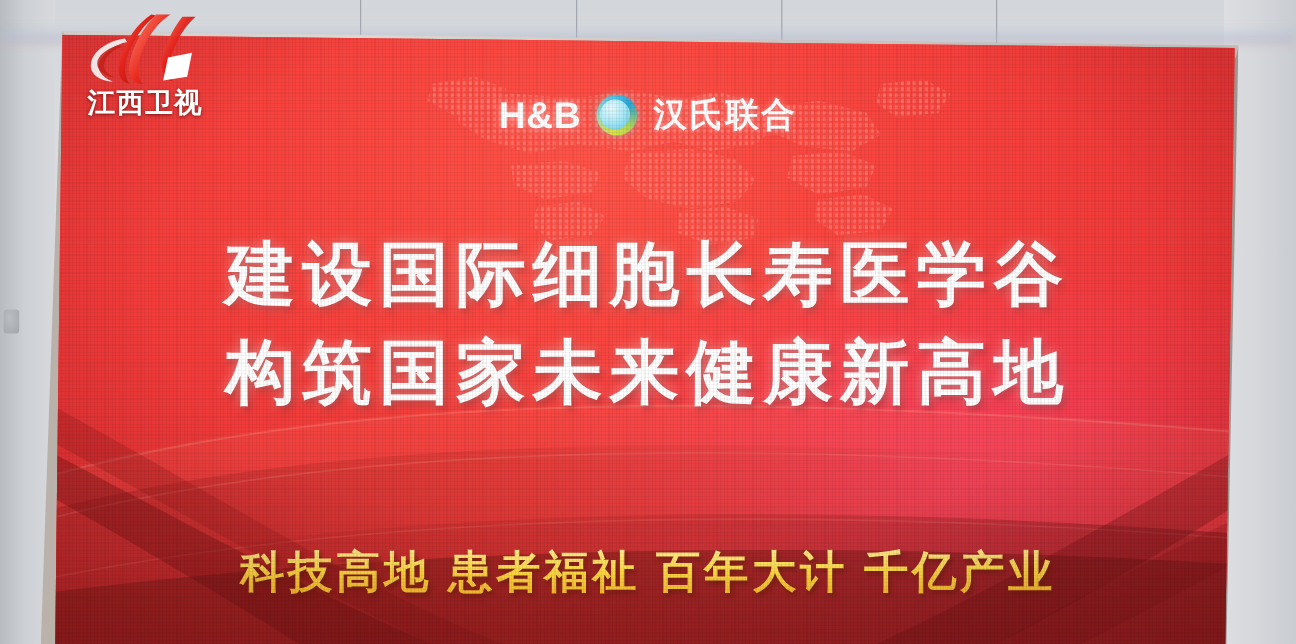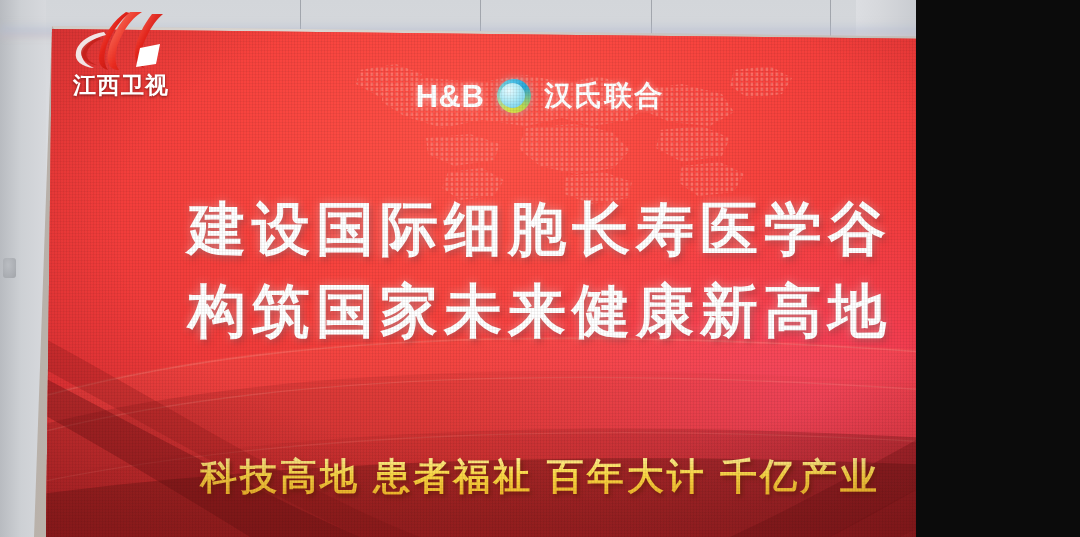--- a/index.html
+++ b/index.html
@@ -2,21 +2,21 @@
 <html><head>
 <meta charset="utf-8">
 <style>
   html, body {
     margin: 0;
     padding: 0;
     background: #0b0b0b;
   }
   #stage {
     position: relative;
-    width: 916px;
+    width: 1080px;
     height: 537px;
     overflow: hidden;
     font-family: "Liberation Sans", "DejaVu Sans", sans-serif;
     background: #0c4a6e;
   }
 
   
   .wall {
     position: absolute;
     inset: 0;

